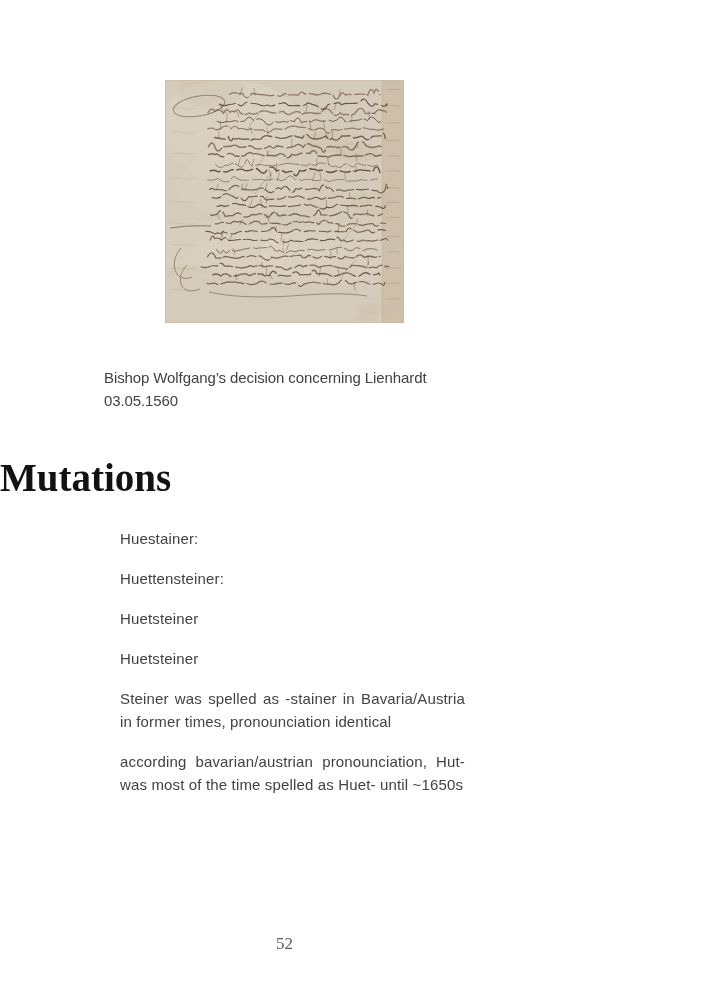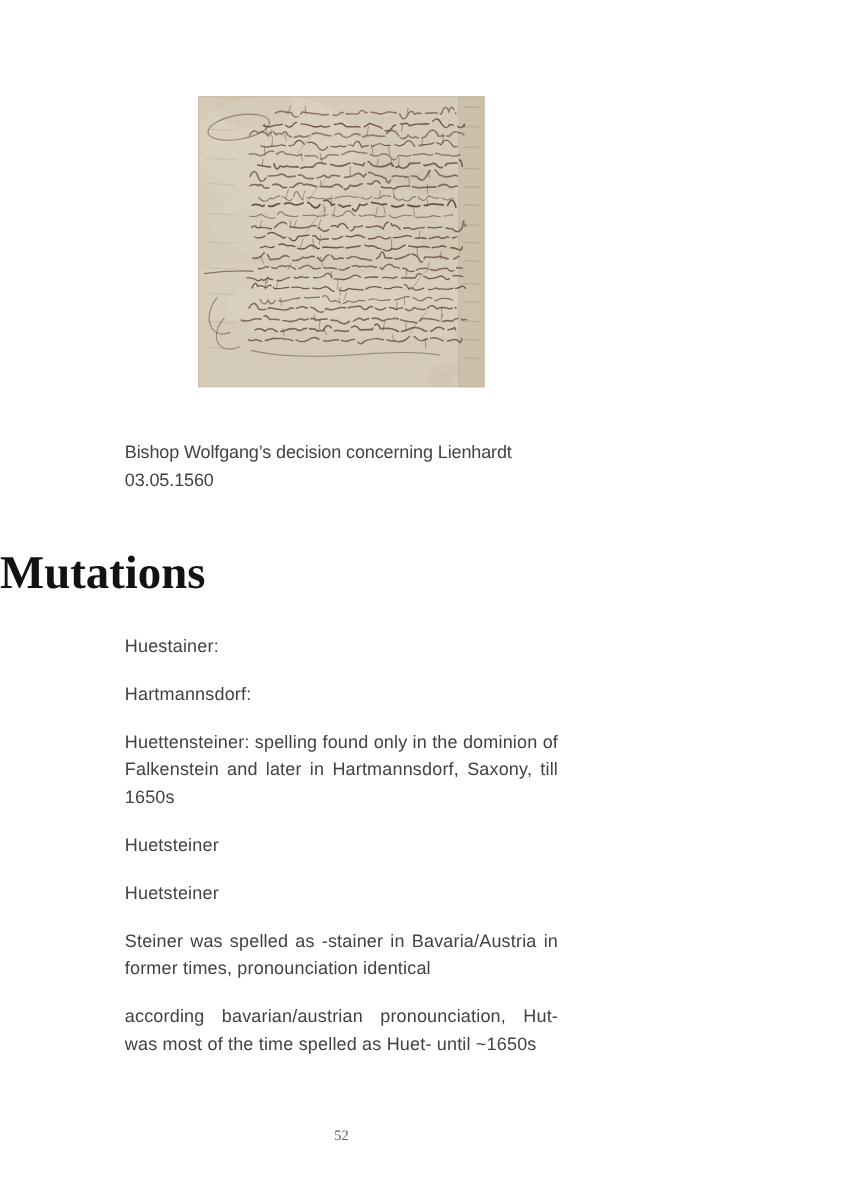--- a/index.html
+++ b/index.html
@@ -31,35 +31,35 @@
     font-family: "Liberation Serif", serif;
     font-weight: 700;
     font-size: 39px;
     line-height: 44px;
     color: #121212;
   }
   .content {
     margin: 27px 104px 0 104px;
   }
   .content p {
-    margin: 0 0 17px 0;
+    margin: 0 0 17px 16px;
     font-size: 15px;
     line-height: 23px;
     letter-spacing: 0.15px;
     color: #424242;
     text-align: justify;
   }
   .page-number {
     position: absolute;
     left: 0;
     right: 0;
     bottom: 38px;
     text-align: center;
     font-family: "Liberation Serif", serif;
-    font-size: 12px;
+    font-size: 17px;
     color: #5c5c5c;
   }
 </style>
 </head>
 <body>
 
 <div class="page">
 
   <div class="figure-wrap">
     <svg id="ms" viewBox="0 0 239 243">
@@ -212,22 +212,21 @@
         <path d="M90.90316406069618,88.58971525783625 q6,-10 15,-19" fill="none" stroke="#54402a" stroke-width="0.8" opacity="0.3"></path>
       </svg>
   </div>
 
   <p class="caption">Bishop Wolfgang’s decision concerning Lienhardt 03.05.1560</p>
 
   <h1 class="doc-title">Mutations</h1>
 
   <div class="content">
     <p>Huestainer:</p>
-    <p>Hartmannsdorf:</p>
-    <p>Huettensteiner: spelling found only in the dominion of Falkenstein and later in Hartmannsdorf, Saxony, till 1650s</p>
+    <p>Huettensteiner:</p>
     <p>Huetsteiner</p>
     <p>Huetsteiner</p>
     <p>Steiner was spelled as -stainer in Bavaria/Austria in former times, pronounciation identical</p>
     <p>according bavarian/austrian pronounciation, Hut- was most of the time spelled as Huet- until ~1650s</p>
   </div>
 
   <div class="page-number">52</div>
 
 </div>
 

